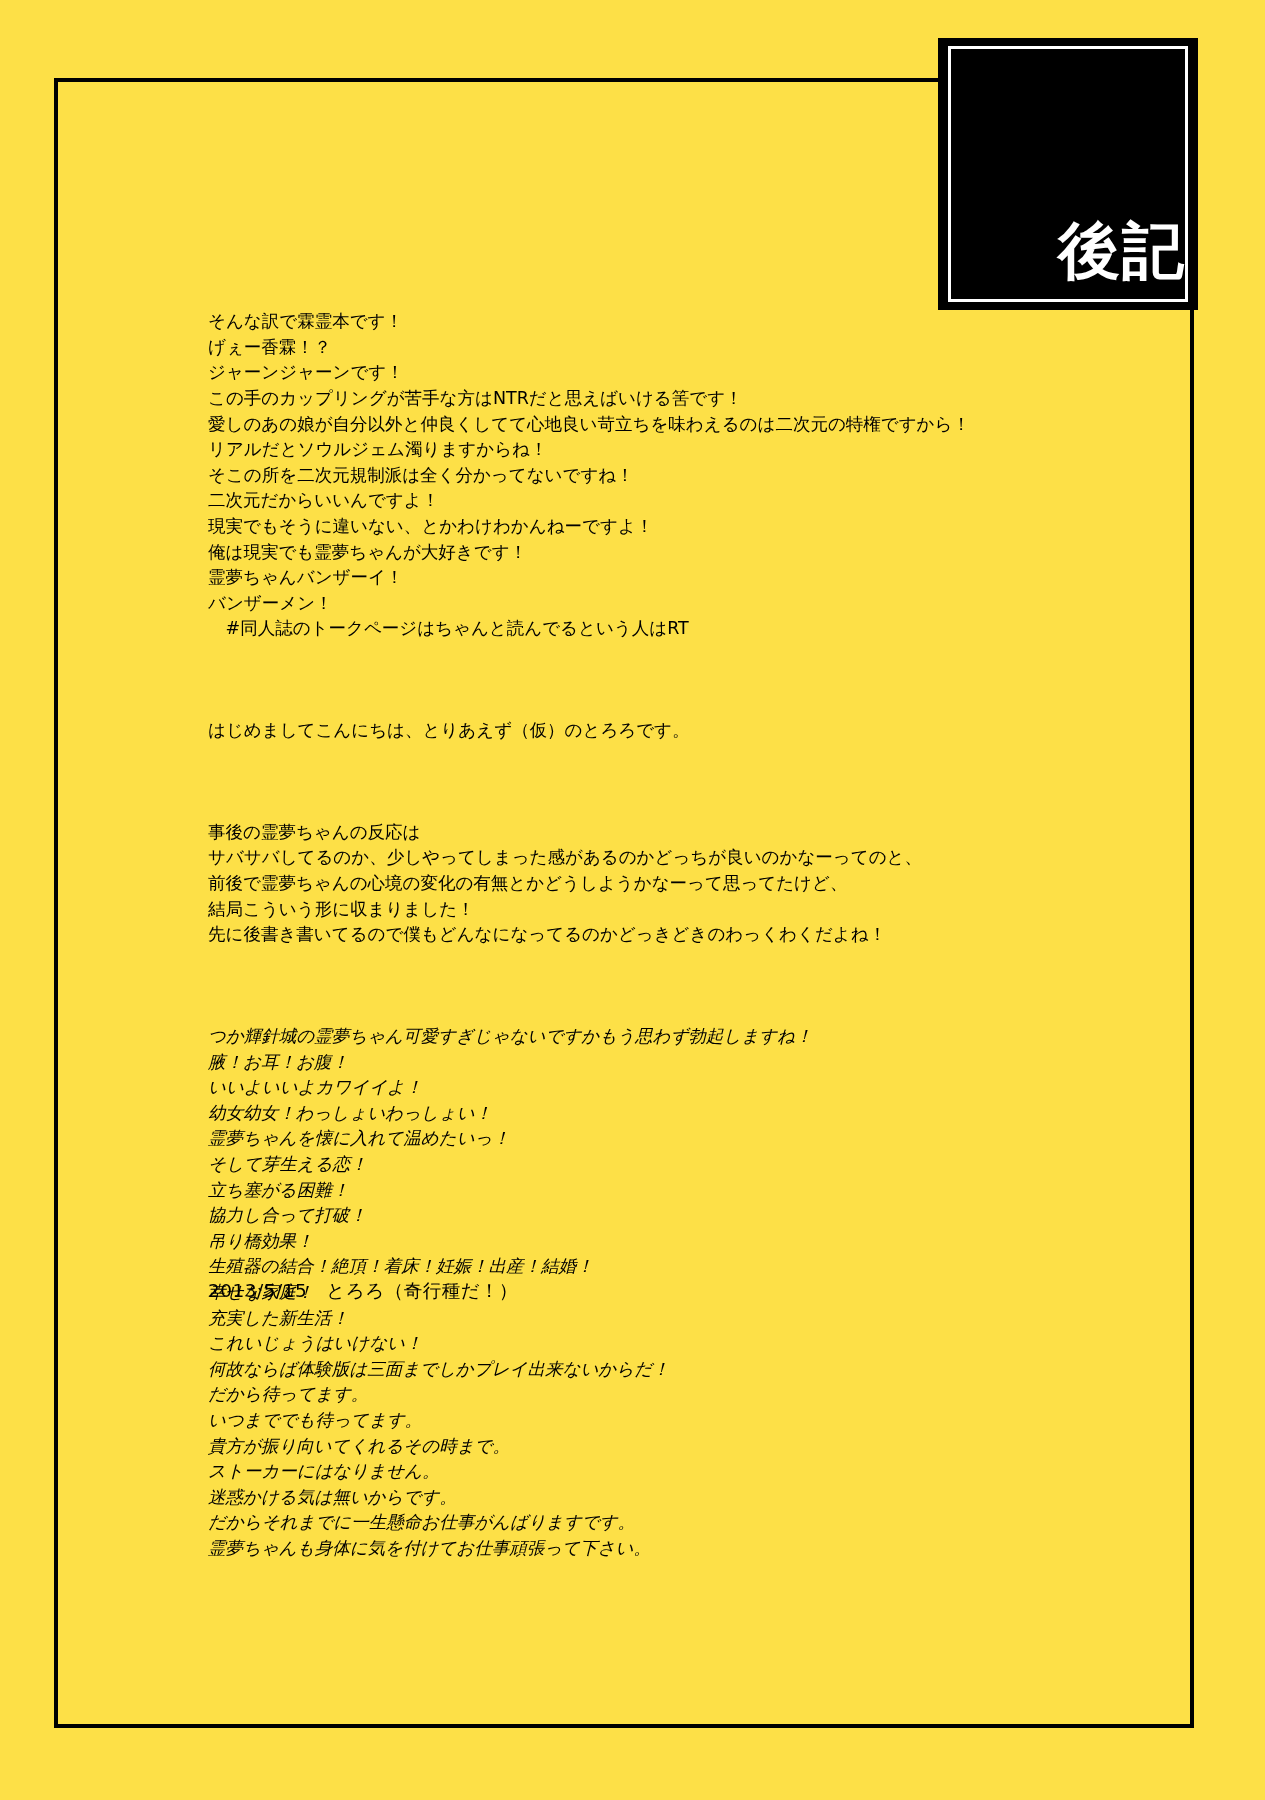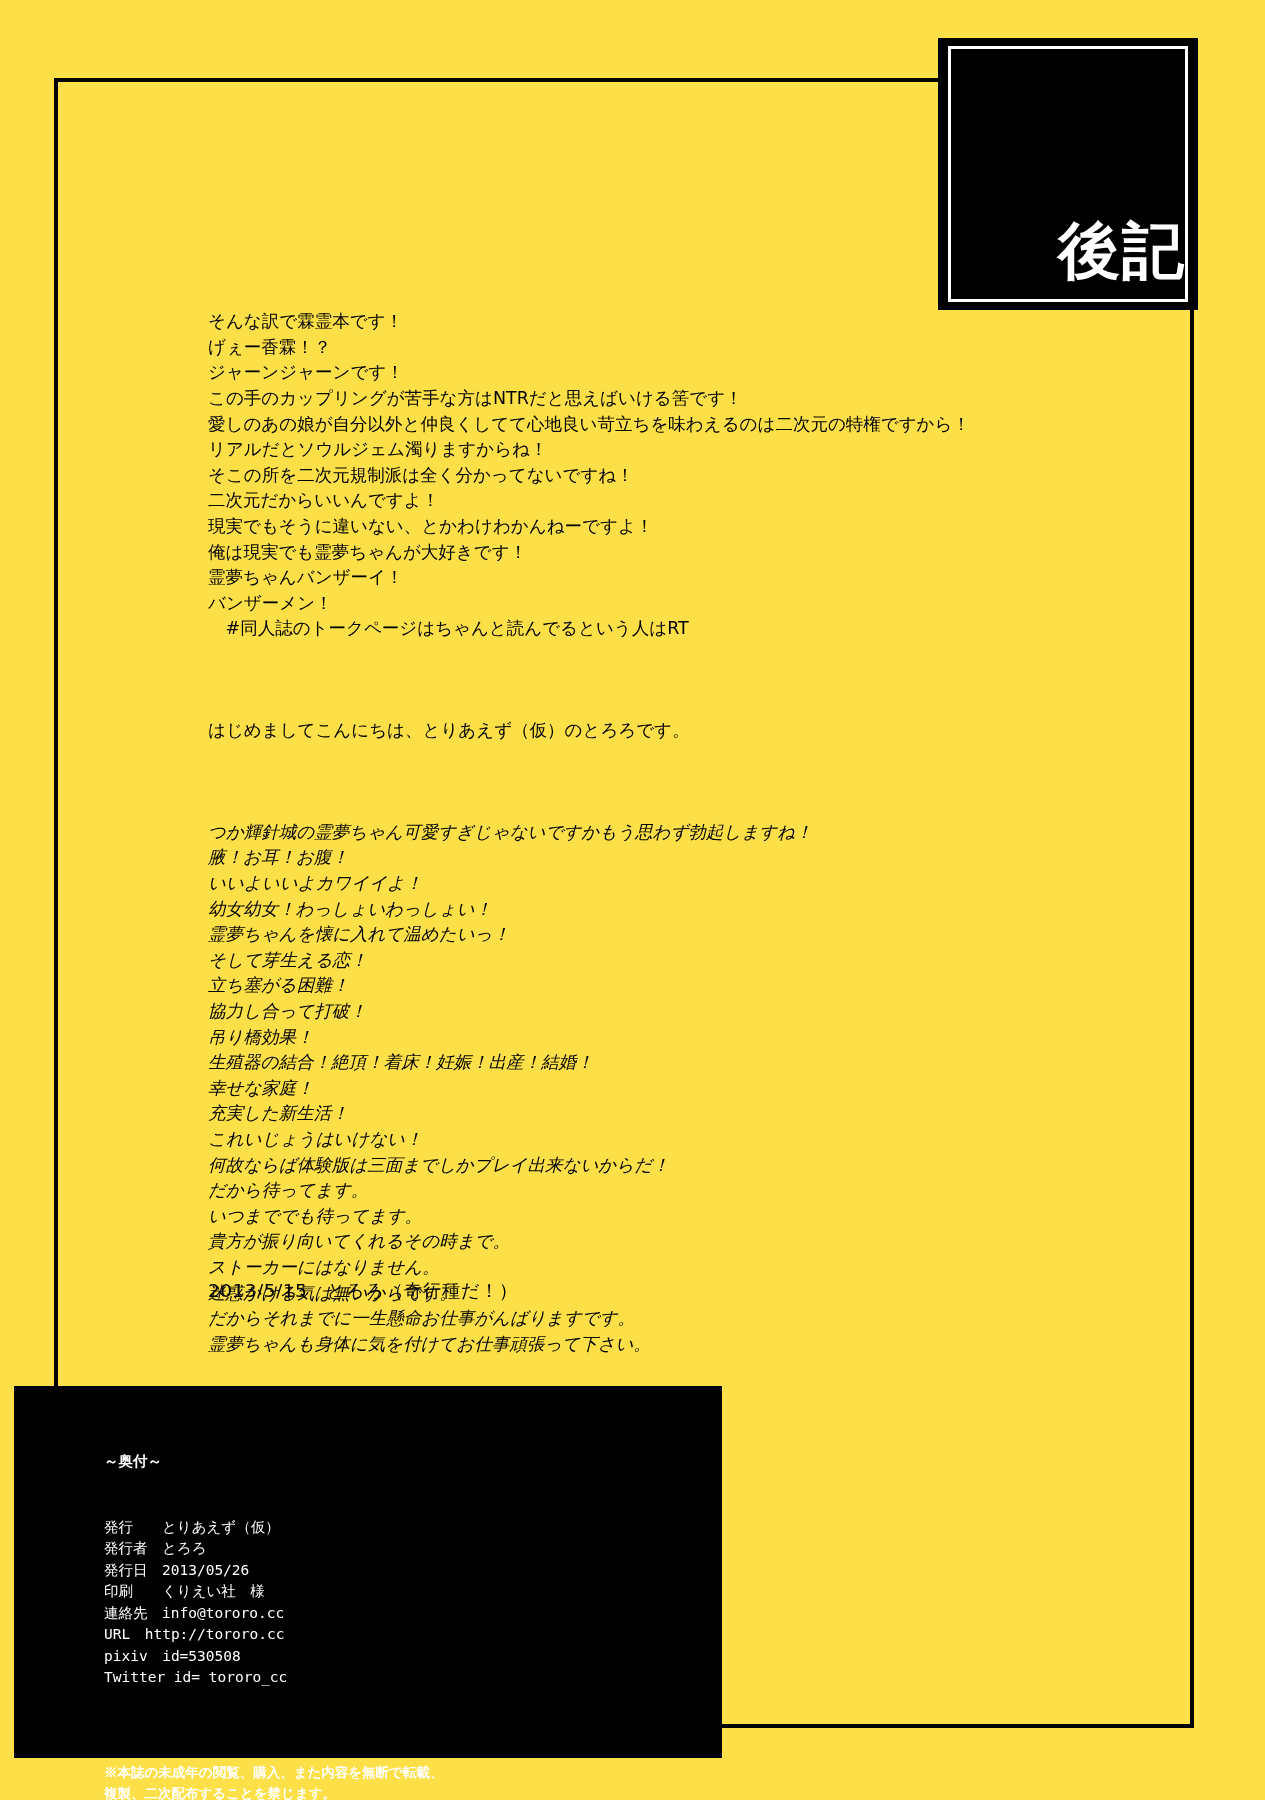--- a/index.html
+++ b/index.html
@@ -137,20 +137,25 @@
 愛しのあの娘が自分以外と仲良くしてて心地良い苛立ちを味わえるのは二次元の特権ですから！
 リアルだとソウルジェム濁りますからね！
 そこの所を二次元規制派は全く分かってないですね！
 二次元だからいいんですよ！
 現実でもそうに違いない、とかわけわかんねーですよ！
 俺は現実でも霊夢ちゃんが大好きです！
 霊夢ちゃんバンザーイ！
 バンザーメン！
 　#同人誌のトークページはちゃんと読んでるという人はRT</p>
     <p class="para">はじめましてこんにちは、とりあえず（仮）のとろろです。</p>
+    <p class="para">事後の霊夢ちゃんの反応は
+サバサバしてるのか、少しやってしまった感があるのかどっちが良いのかなーってのと、
+前後で霊夢ちゃんの心境の変化の有無とかどうしようかなーって思ってたけど、
+結局こういう形に収まりました！
+先に後書き書いてるので僕もどんなになってるのかどっきどきのわっくわくだよね！</p>
     <p class="para">つか輝針城の霊夢ちゃん可愛すぎじゃないですかもう思わず勃起しますね！
 腋！お耳！お腹！
 いいよいいよカワイイよ！
 幼女幼女！わっしょいわっしょい！
 霊夢ちゃんを懐に入れて温めたいっ！
 そして芽生える恋！
 立ち塞がる困難！
 協力し合って打破！
 吊り橋効果！
 生殖器の結合！絶頂！着床！妊娠！出産！結婚！
@@ -162,30 +167,14 @@
 いつまででも待ってます。
 貴方が振り向いてくれるその時まで。
 ストーカーにはなりません。
 迷惑かける気は無いからです。
 だからそれまでに一生懸命お仕事がんばりますです。
 霊夢ちゃんも身体に気を付けてお仕事頑張って下さい。</p>
   </div>
 
   <div class="signature">2013/5/15　とろろ（奇行種だ！）</div>
 
-  <div class="colophon">
-    <div class="colophon-inner">
-      <div class="colophon-head">～奥付～</div>
-      <div class="colophon-list">発行　　とりあえず（仮）
-発行者　とろろ
-発行日　2013/05/26
-印刷　　くりえい社　様
-連絡先　info@tororo.cc
-URL　http://tororo.cc
-pixiv　id=530508
-Twitter id= tororo_cc</div>
-      <div class="colophon-note">※本誌の未成年の閲覧、購入、また内容を無断で転載、
-複製、二次配布することを禁じます。
-　また本作は強制わいせつを不当に賛美した物ではありません。</div>
-    </div>
-  </div>
 
 </div>
 
 </body></html>

